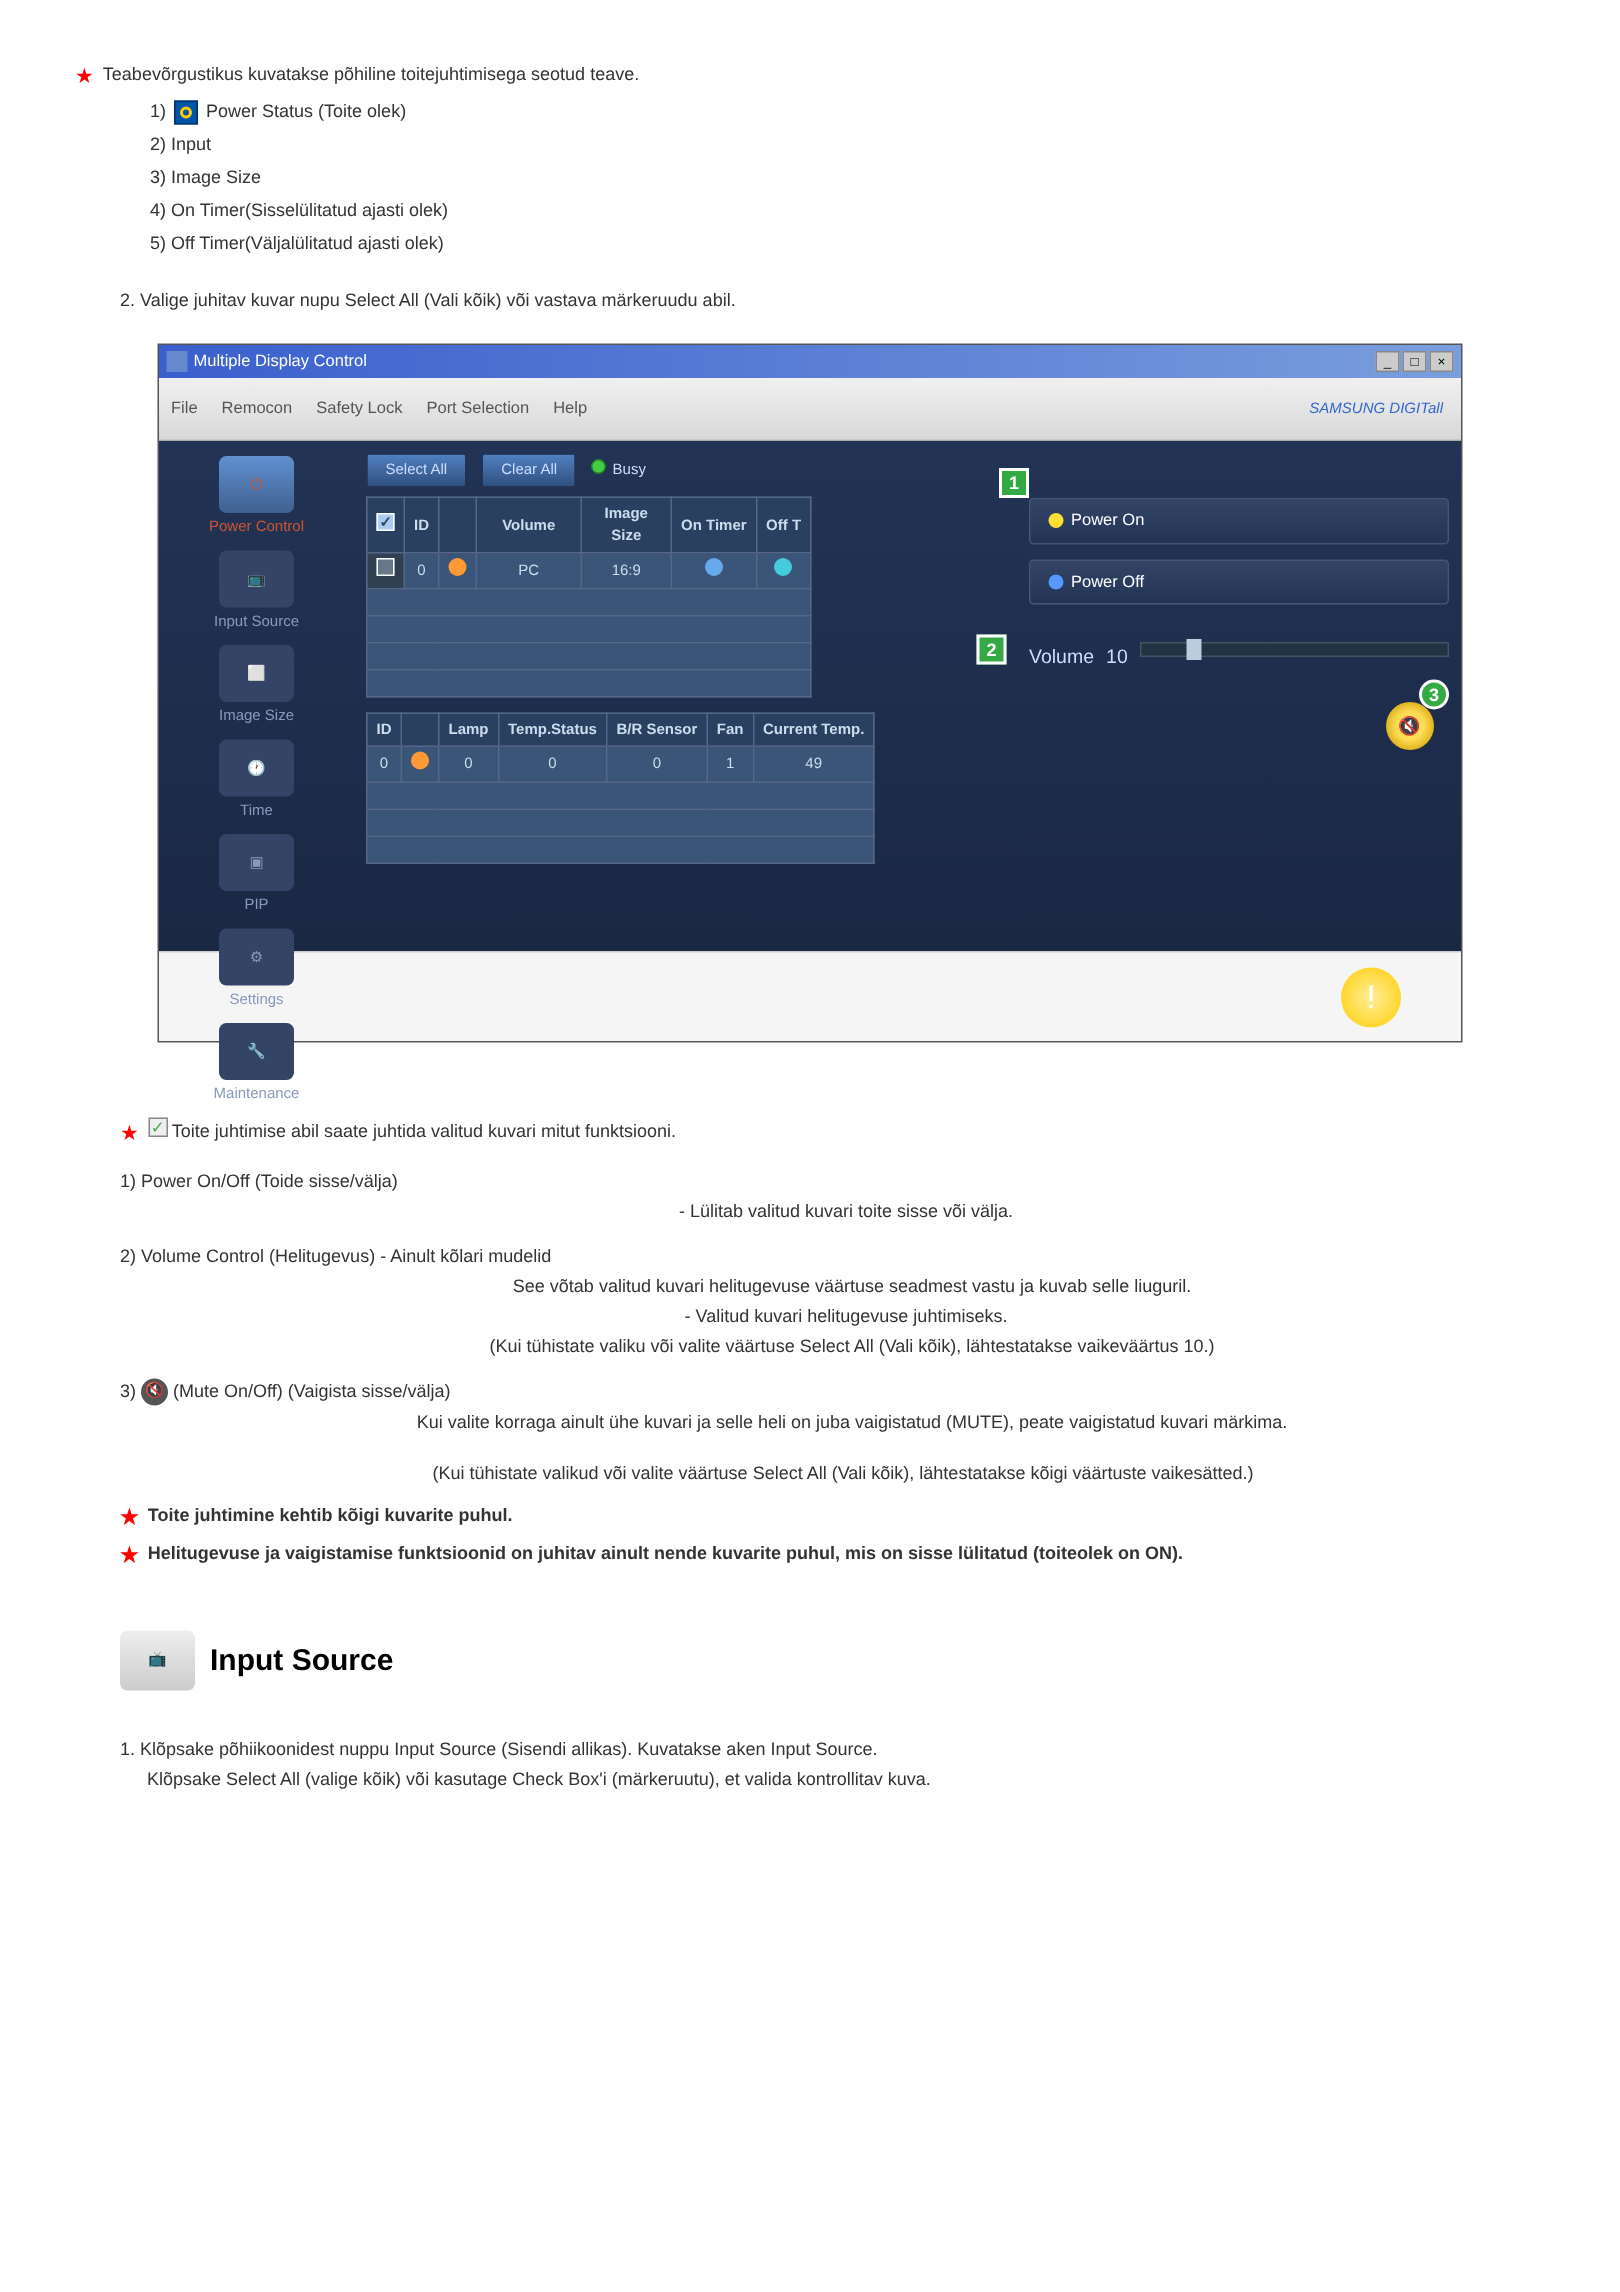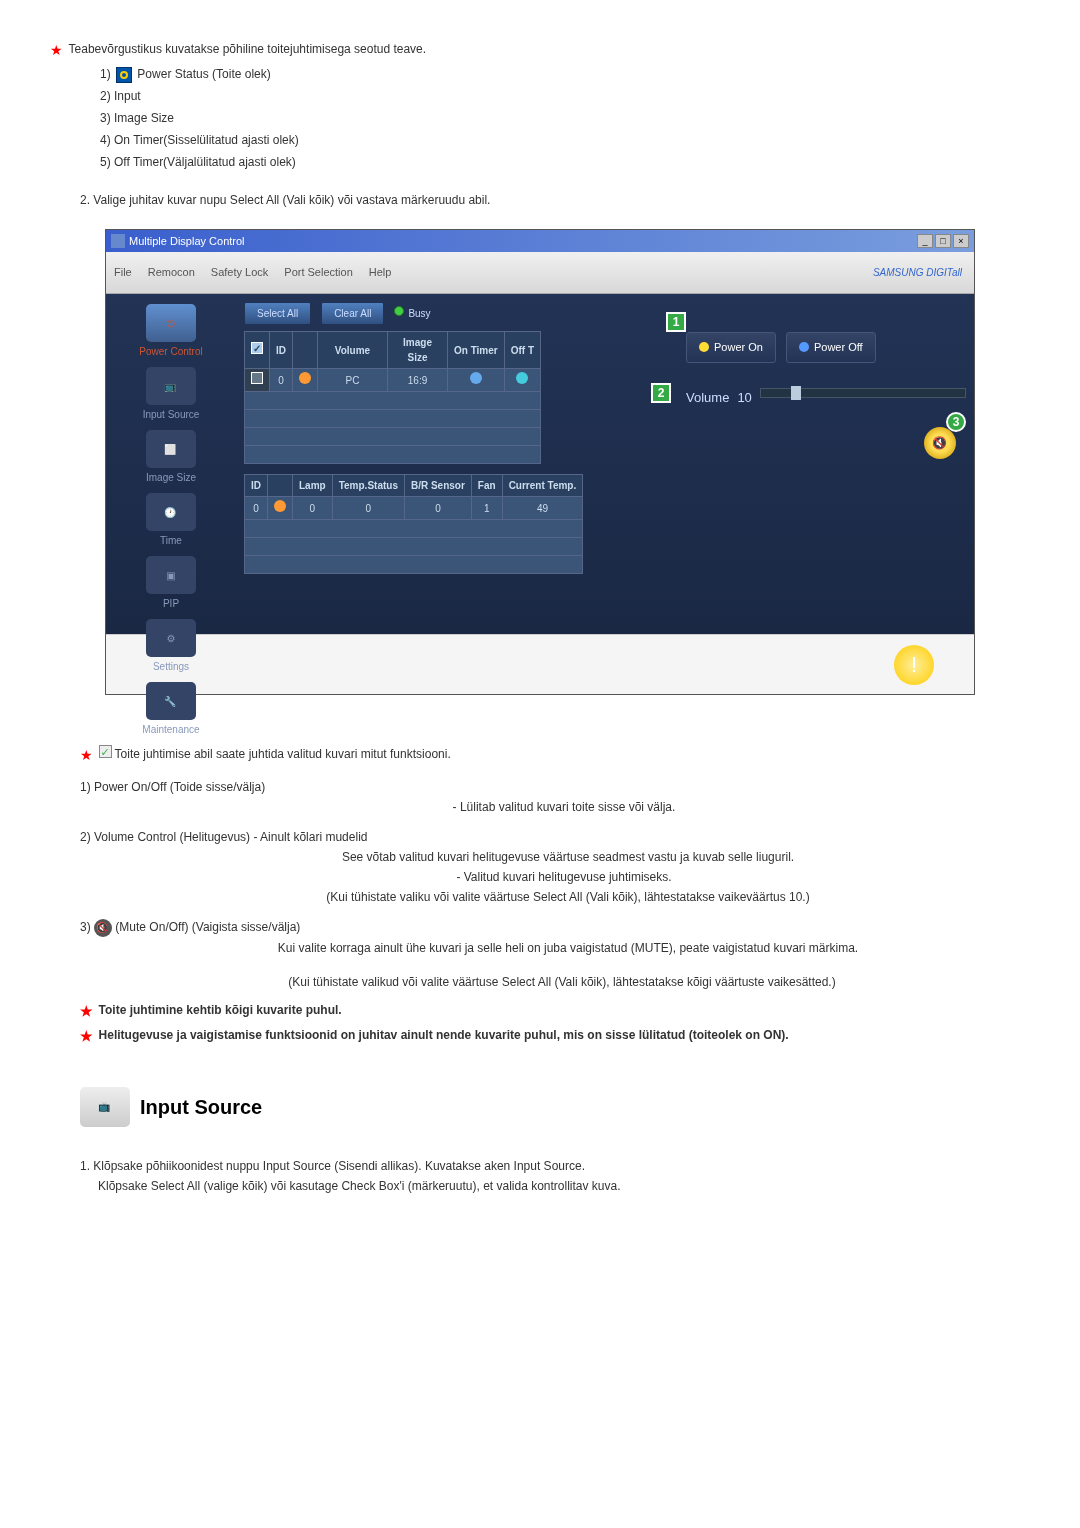--- a/index.html
+++ b/index.html
@@ -212,20 +212,21 @@
     .status-circle.blue { background: #66aaee; }
     .status-circle.cyan { background: #44ccdd; }
     .right-panel {
       width: 280px;
       padding-top: 30px;
     }
     .power-btns {
       display: flex;
       gap: 10px;
       margin-bottom: 25px;
+      flex-direction: column;
     }
     .pwr-btn {
       background: linear-gradient(#334466, #223355);
       border: 1px solid #445577;
       color: #fff;
       font-size: 11px;
       padding: 6px 12px;
       display: flex;
       align-items: center;
       gap: 5px;

